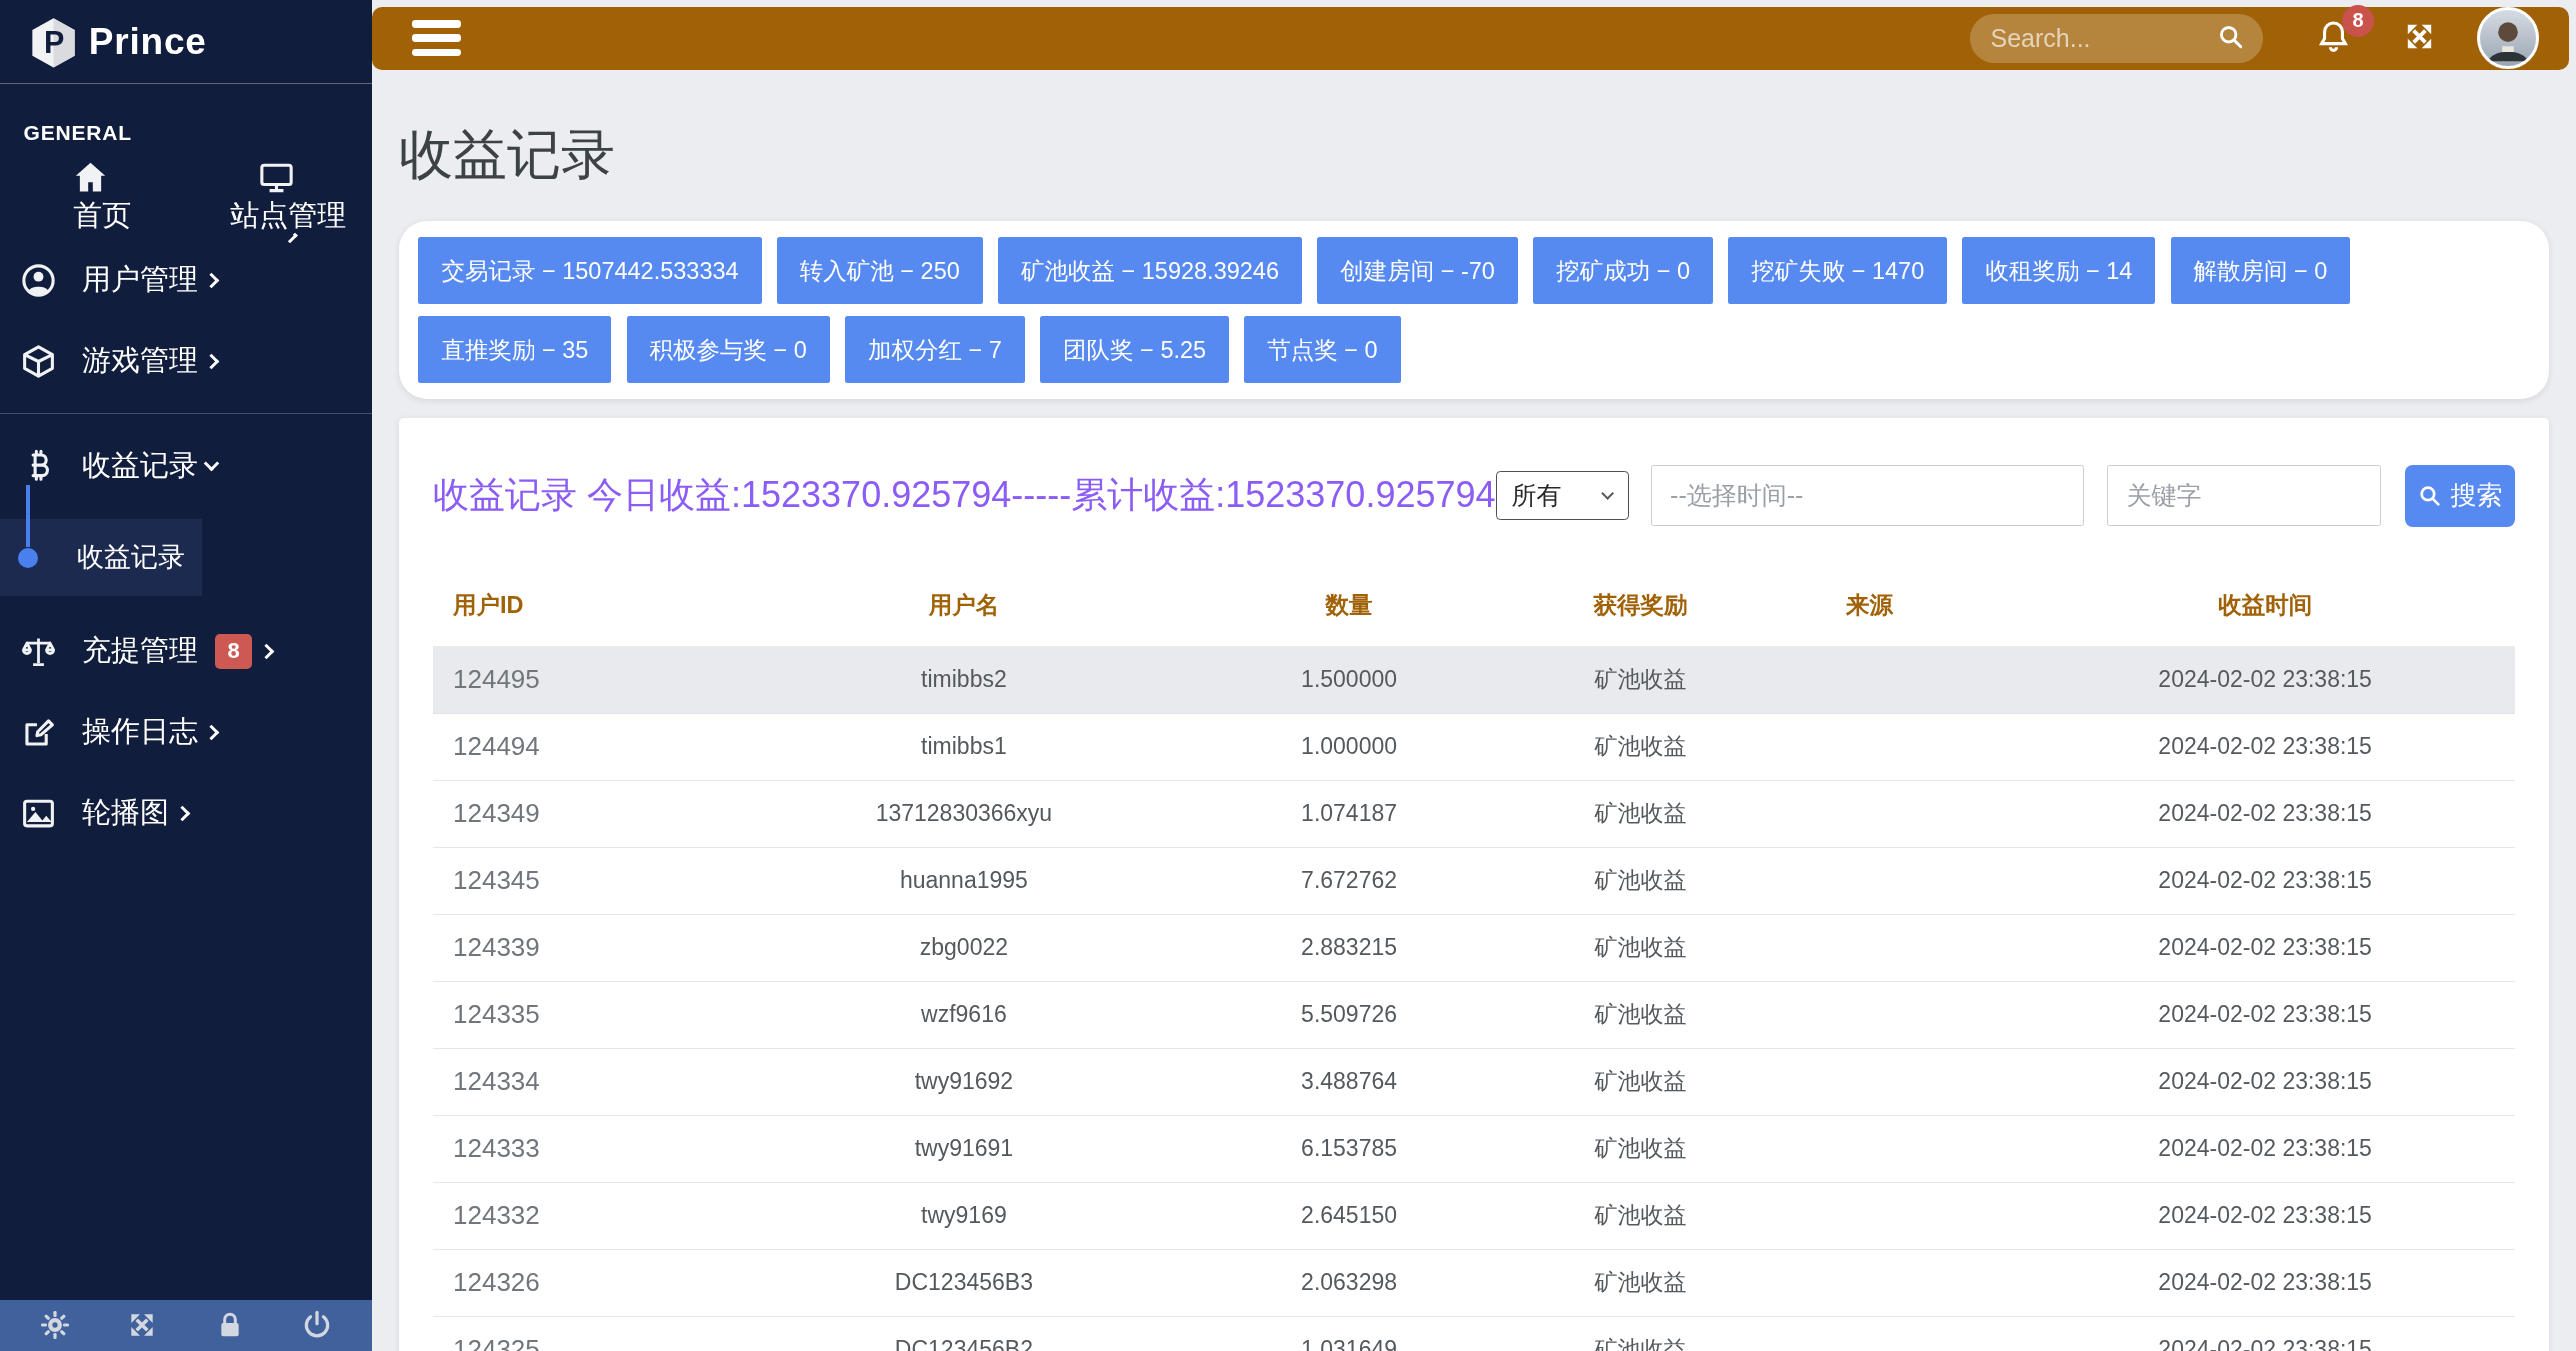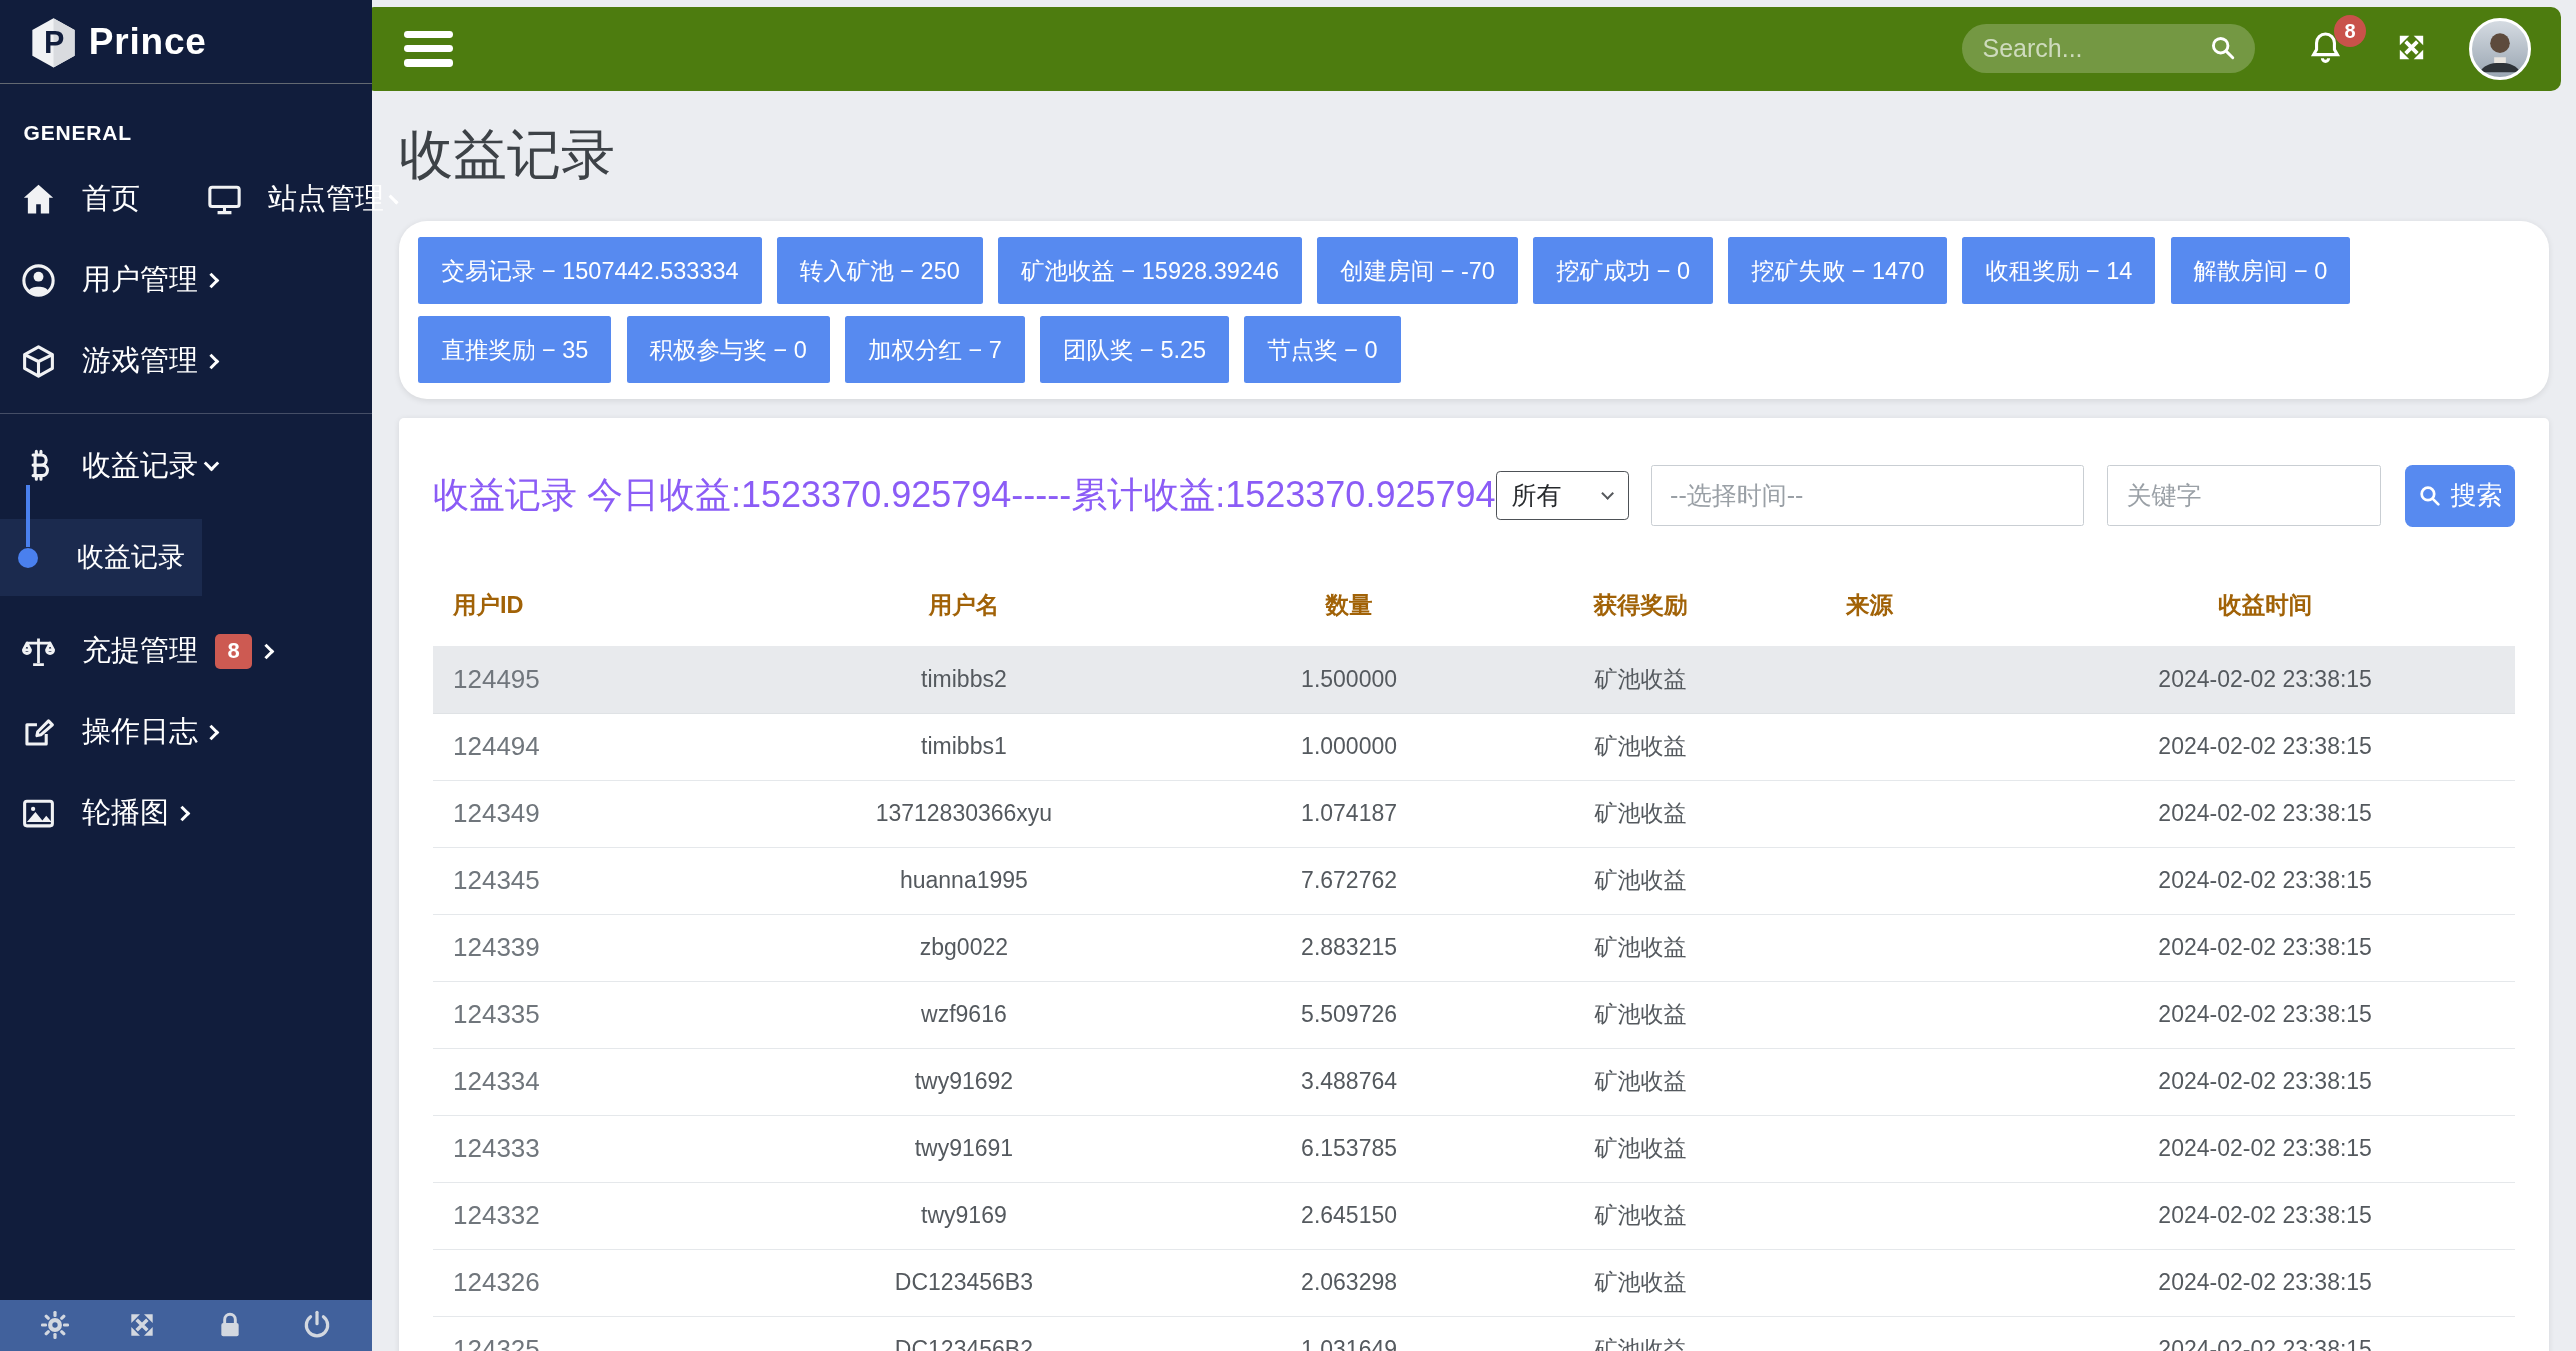--- a/index.html
+++ b/index.html
@@ -7,37 +7,37 @@
   body { background:#ebedf1; font-family:"Liberation Sans","DejaVu Sans",sans-serif; position:relative; }
 
   
   .sidebar { position:absolute; left:0; top:0; width:372px; height:1352px; background:#111d3c; color:#fff; z-index:5; }
   .logo-area { height:84px; display:flex; align-items:center; padding-left:30px; border-bottom:0.8px solid rgba(200,200,180,.45); }
   .logo-icon { width:47px; height:50px; }
   .brand-name { font-size:37px; font-weight:bold; margin-left:11.8px; letter-spacing:0.8px; }
   .section-label { margin:37px 0 8.4px 23.5px; font-size:21px; font-weight:bold; letter-spacing:0.8px; }
   .menu { margin-top:13.5px; }
   .menu-row-split { display:flex; }
-  .menu-row-split .menu-item { width:50%; padding-left:18.5px; }
+  .menu-row-split .menu-item { width:50%; padding-left:18.5px;flex-direction:column; }
   .menu-item { display:flex; align-items:center; height:81px; padding-left:18.5px; font-size:29px; cursor:pointer; white-space:nowrap; }
   .mi { width:40px; min-width:40px; display:flex; justify-content:center; margin-right:23.5px; }
   .mi svg { width:37px; height:37px; }
   .chev { width:11px; height:11px; border-right:3.4px solid #fff; border-bottom:3.4px solid #fff; display:inline-block; margin-left:8.4px; }
   .chev.right { transform:rotate(-45deg); }
   .chev.down  { transform:rotate(45deg); margin-top:-5px; }
   .menu-divider { height:0.8px; background:rgba(255,255,255,.22); margin:11.8px 0; }
   .submenu-item { position:relative; margin-top:11.8px; height:77px; width:202px; background:#1b2a4e; display:flex; align-items:center; padding-left:77px; font-size:27px; cursor:pointer; }
   .submenu-item .track { position:absolute; left:26px; top:-34px; width:4.2px; height:62px; background:#4a80ee; }
   .submenu-item .dot { position:absolute; left:17.7px; top:29px; width:20px; height:20px; border-radius:50%; background:#4a80ee; }
   .badge-red { background:#cd5a52; color:#fff; font-size:22px; font-weight:bold; padding:6.7px 12.6px; border-radius:5px; margin-left:17px; line-height:1; }
   .sidebar-footer { position:absolute; bottom:0; left:0; width:372px; height:52px; background:#41619c; display:flex; align-items:center; justify-content:space-around; padding:0 11.8px; }
   .sidebar-footer svg { width:32px; height:32px; cursor:pointer; }
 
   
-  .topbar { position:absolute; left:364px; top:6.7px; width:2197px; height:84px; background:#4d7c0f; border-radius:10px; display:flex; align-items:center; z-index:4; }
+  .topbar { position:absolute; left:372px; top:6.7px; width:2197px; height:63px; background:#a16207; border-radius:10px; display:flex; align-items:center; z-index:4; }
   .hamburger { margin-left:40px; cursor:pointer; }
   .hamburger div { width:49px; height:7.6px; background:#fff; border-radius:3.4px; margin:6.7px 0; }
   .search-pill { margin-left:auto; width:293px; height:49px; border-radius:24.4px; background:rgba(255,255,255,.22); display:flex; align-items:center; padding:0 18.5px; }
   .search-pill input { flex:1; background:transparent; border:none; outline:none; color:#fff; font-size:25px; font-family:inherit; min-width:0; }
   .search-pill input::placeholder { color:rgba(255,255,255,.65); }
   .search-pill svg { width:29px; height:29px; }
   .bell-wrap { position:relative; margin-left:52px; cursor:pointer; }
   .bell-wrap svg { width:37px; height:37px; }
   .bell-badge { position:absolute; top:-13.5px; right:-22px; min-width:32px; height:32px; border-radius:16px; background:#c9524a; color:#fff; font-size:20px; font-weight:bold; display:flex; align-items:center; justify-content:center; padding:0 6.7px; }
   .expand-wrap { margin-left:50px; cursor:pointer; }

